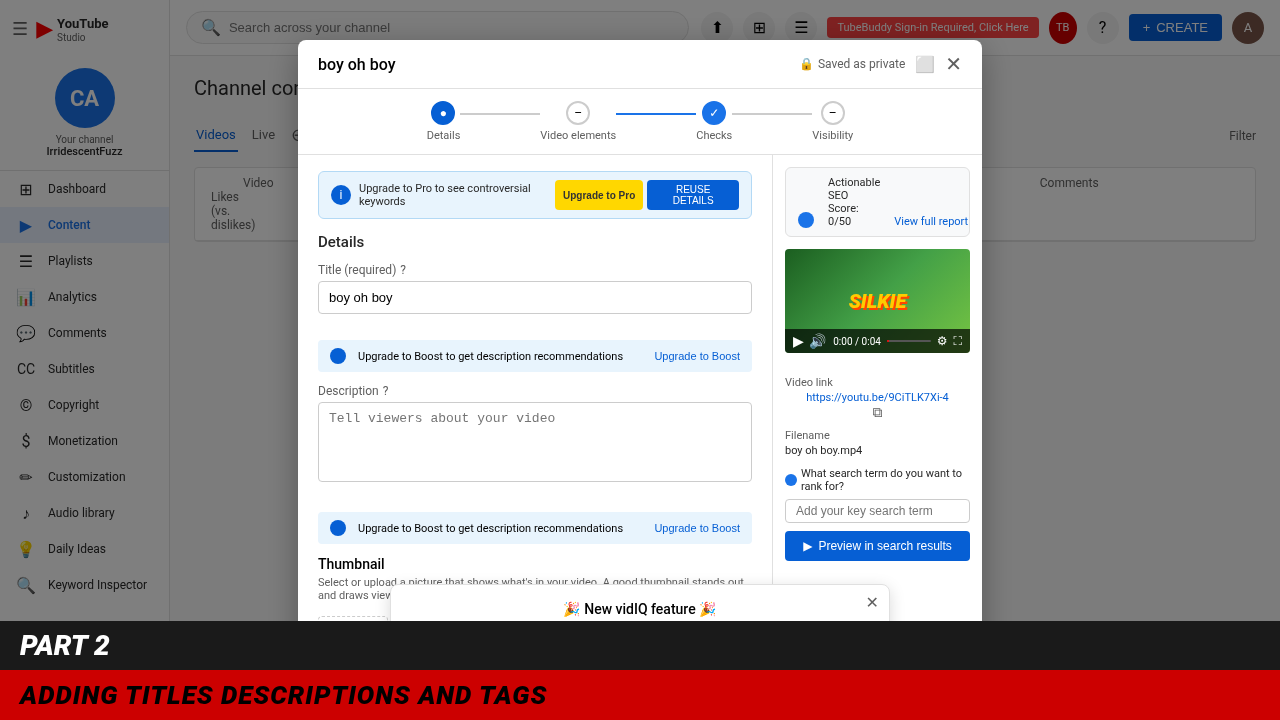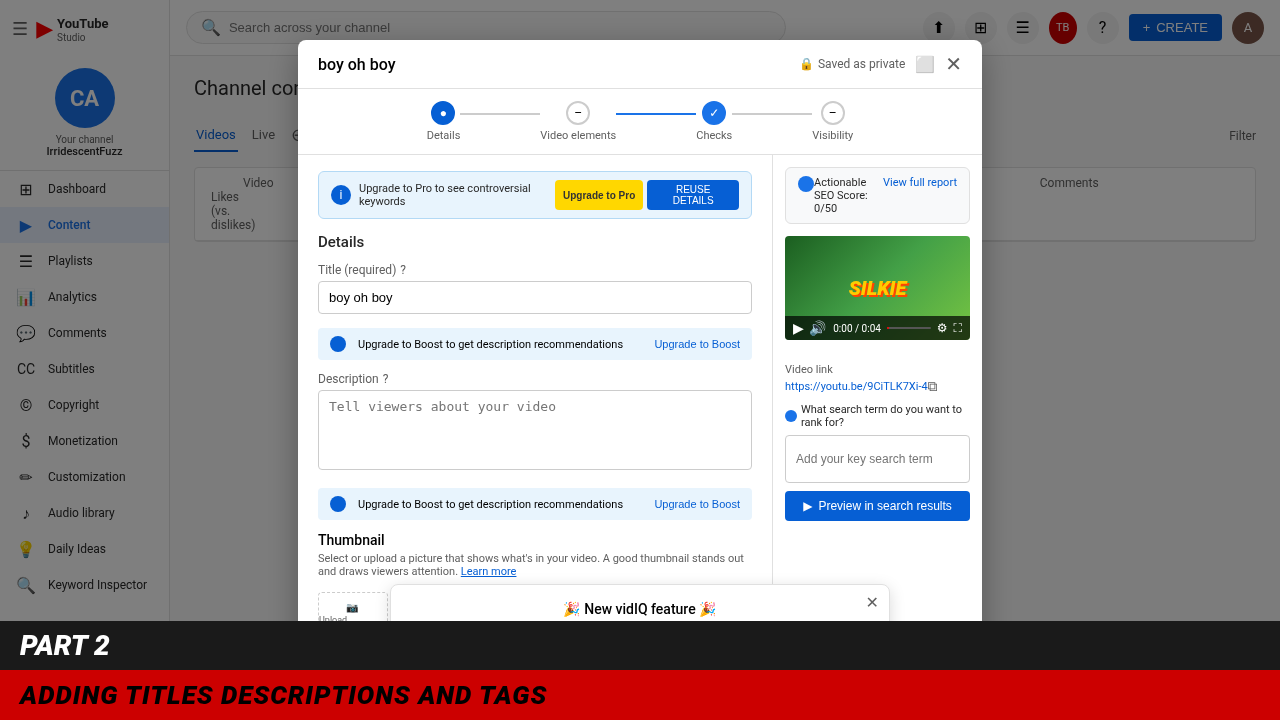--- a/index.html
+++ b/index.html
@@ -72,37 +72,37 @@
     .step-label { font-size: 11px; color: #606060; white-space: nowrap; }
     .step-line { width: 80px; height: 2px; background: #ccc; margin-bottom: 16px; }
     .step-line.completed { background: #1a73e8; }
 
     
     .modal-body { display: flex; overflow: hidden; max-height: 520px; }
     .modal-left { flex: 1; padding: 16px 20px; overflow-y: auto; }
     .modal-right { width: 210px; border-left: 1px solid #e0e0e0; padding: 12px; flex-shrink: 0; overflow-y: auto; }
 
     
-    .seo-score-box { background: #f8f9fa; border: 1px solid #e0e0e0; border-radius: 6px; padding: 8px 12px; margin-bottom: 12px; display: flex; align-items: flex-start; gap: 0; }
+    .seo-score-box { background: #f8f9fa; border: 1px solid #e0e0e0; border-radius: 6px; padding: 8px 12px; margin-bottom: 12px; display: flex; align-items: flex-end; gap: 14px; }
     .seo-score-text { font-size: 11px; color: #282828; flex: 1; }
     .seo-score-link { font-size: 11px; color: #065fd4; cursor: pointer; white-space: nowrap; }
 
     
     .upgrade-banner { background: #e8f4fd; border: 1px solid #b3d9f5; border-radius: 6px; padding: 8px 12px; margin-bottom: 14px; display: flex; align-items: center; justify-content: space-between; }
     .upgrade-text { font-size: 11px; color: #282828; display: flex; align-items: center; gap: 8px; }
     .upgrade-icon { width: 20px; height: 20px; border-radius: 50%; background: #065fd4; color: white; display: flex; align-items: center; justify-content: center; font-size: 12px; flex-shrink: 0; }
     .upgrade-btn-group { display: flex; gap: 4px; }
     .upgrade-btn { background: #ffd700; color: #333; font-size: 10px; font-weight: 600; padding: 4px 8px; border-radius: 4px; cursor: pointer; border: none; white-space: nowrap; }
     .reuse-details-btn { background: #065fd4; color: white; font-size: 10px; padding: 4px 17px; border-radius: 4px; cursor: pointer; border: none; }
 
     
     .section-title { font-size: 15px; font-weight: 500; color: #282828; margin-bottom: 12px; }
 
     
-    .form-group { margin-bottom: 14px; }
+    .form-group { margin-bottom: 26px; }
     .form-label { font-size: 12px; color: #606060; margin-bottom: 4px; display: flex; align-items: center; gap: 4px; }
     .form-input { width: 100%; border: 1px solid #ccc; border-radius: 4px; padding: 8px 10px; font-size: 13px; outline: none; }
     .form-textarea { width: 100%; border: 1px solid #ccc; border-radius: 4px; padding: 8px 10px; font-size: 13px; outline: none; resize: none; min-height: 80px; }
 
     .boost-banner { background: #e8f4fd; border-radius: 4px; padding: 8px 12px; display: flex; align-items: center; justify-content: space-between; margin-bottom: 12px; font-size: 11px; }
     .boost-icon { width: 16px; height: 16px; border-radius: 50%; background: #065fd4; display: inline-block; margin-right: 6px; }
     .boost-link { color: #065fd4; font-size: 11px; cursor: pointer; border: none; background: none; }
 
     
     .thumbnail-section { margin-bottom: 14px; }
@@ -118,30 +118,30 @@
     .video-preview { width: 100%; aspect-ratio: 16/9; background: #1a1a1a; border-radius: 4px; overflow: hidden; margin-bottom: 10px; position: relative; display: flex; align-items: center; justify-content: center; }
     .video-controls { position: absolute; bottom: 0; left: 0; right: 0; background: rgba(0,0,0,0.7); padding: 4px 8px; display: flex; align-items: center; gap: 6px; }
     .v-ctrl-btn { color: white; font-size: 14px; cursor: pointer; }
     .v-time { color: white; font-size: 10px; }
     .v-progress { flex: 1; height: 2px; background: #555; border-radius: 1px; }
     .v-progress-fill { height: 100%; width: 5%; background: #ff0000; border-radius: 1px; }
     .v-settings { color: white; font-size: 12px; cursor: pointer; margin-left: auto; }
 
     .video-link-section { margin-bottom: 8px; margin-top: 23px; }
     .video-link-label { font-size: 11px; color: #606060; margin-bottom: 2px; }
-    .video-link-url { font-size: 11px; color: #065fd4; word-break: break-all; display: flex; align-items: center; justify-content: flex-start; }
+    .video-link-url { font-size: 11px; color: #065fd4; word-break: break-all; display: flex; align-items: center; justify-content: flex-end; flex-direction: column; }
     .copy-btn { font-size: 14px; cursor: pointer; color: #606060; }
 
     .filename-section { margin-bottom: 10px; }
     .filename-label { font-size: 11px; color: #606060; margin-bottom: 2px; }
     .filename-value { font-size: 11px; color: #282828; }
 
     .search-rank-section { margin-bottom: 10px; }
     .search-rank-label { font-size: 11px; color: #282828; margin-bottom: 6px; display: flex; align-items: center; gap: 4px; }
-    .search-input { width: 100%; border: 1px solid #ccc; border-radius: 4px; padding: 16px 10px; font-size: 12px; outline: none; }
+    .search-input { width: 100%; border: 1px solid #ccc; border-radius: 4px; padding: 4px 10px; font-size: 12px; outline: none; }
     .preview-search-btn { width: 100%; background: #065fd4; color: white; border: none; border-radius: 4px; padding: 8px; font-size: 12px; cursor: pointer; display: flex; align-items: center; justify-content: center; gap: 6px; margin-top: 8px; }
 
     
     .modal-footer { padding: 12px 20px; border-top: 1px solid #e0e0e0; display: flex; align-items: center; justify-content: space-between; background: white; }
 
     
     .feature-popup { position: absolute; bottom: 60px; left: 50%; transform: translateX(-50%); background: white; border-radius: 8px; padding: 16px 20px; width: 500px; box-shadow: 0 4px 16px rgba(0,0,0,0.15); text-align: center; border: 1px solid #e0e0e0; }
     .feature-popup-close { position: absolute; top: 8px; right: 10px; font-size: 16px; cursor: pointer; color: #606060; background: none; border: none; }
     .feature-popup-title { font-size: 14px; font-weight: 500; margin-bottom: 6px; }
     .feature-popup-text { font-size: 12px; color: #606060; }
@@ -248,20 +248,21 @@
 
     <div class="topbar">
       <div class="search-bar">
         <span>🔍</span>
         <input type="text" placeholder="Search across your channel" style="">
       </div>
       <div class="topbar-right">
         <div class="topbar-icon">⬆</div>
         <div class="topbar-icon">⊞</div>
         <div class="topbar-icon">☰</div>
+        <div class="tubebuddy-banner">TubeBuddy Sign-in Required, Click Here</div>
         <div class="topbar-icon" style="background:#cc0000;color:white;font-size:11px;width:28px;">TB</div>
         <div class="topbar-icon">?</div>
         <button class="create-btn">
           <span>+</span>
           <span>CREATE</span>
         </button>
         <div class="user-avatar">A</div>
       </div>
     </div>
 
@@ -358,21 +359,21 @@
             <span style="font-size:11px;">Upgrade to Boost to get description recommendations</span>
           </span>
           <button class="boost-link">Upgrade to Boost</button>
         </div>
 
         <div class="form-group">
           <div class="form-label">
             <span>Description</span>
             <span style="color:#606060;">?</span>
           </div>
-          <textarea class="form-textarea" placeholder="Tell viewers about your video" style="height: 80px;"></textarea>
+          <textarea class="form-textarea" placeholder="Tell viewers about your video" style="height: 80px; font-family: Liberation Mono, monospace;"></textarea>
         </div>
 
         <div class="boost-banner">
           <span style="display:flex;align-items:center;gap:6px;">
             <span class="boost-icon"></span>
             <span style="font-size:11px;">Upgrade to Boost to get description recommendations</span>
           </span>
           <button class="boost-link">Upgrade to Boost</button>
         </div>
 
@@ -431,20 +432,24 @@
         </div>
 
         <div class="video-link-section">
           <div class="video-link-label">Video link</div>
           <div class="video-link-url">
             <span style="color:#065fd4;font-size:11px;">https://youtu.be/9CiTLK7Xi-4</span>
             <span class="copy-btn">⧉</span>
           </div>
         </div>
 
+        <div class="filename-section">
+          <div class="filename-label">Filename</div>
+          <div class="filename-value">boy oh boy.mp4</div>
+        </div>
 
         <div class="search-rank-section">
           <div class="search-rank-label">
             <span style="width:12px;height:12px;border-radius:50%;background:#1a73e8;display:inline-block;flex-shrink:0;"></span>
             <span>What search term do you want to rank for?</span>
           </div>
           <input class="search-input" type="text" placeholder="Add your key search term" style="">
           <button class="preview-search-btn">
             <span>▶</span>
             <span>Preview in search results</span>

